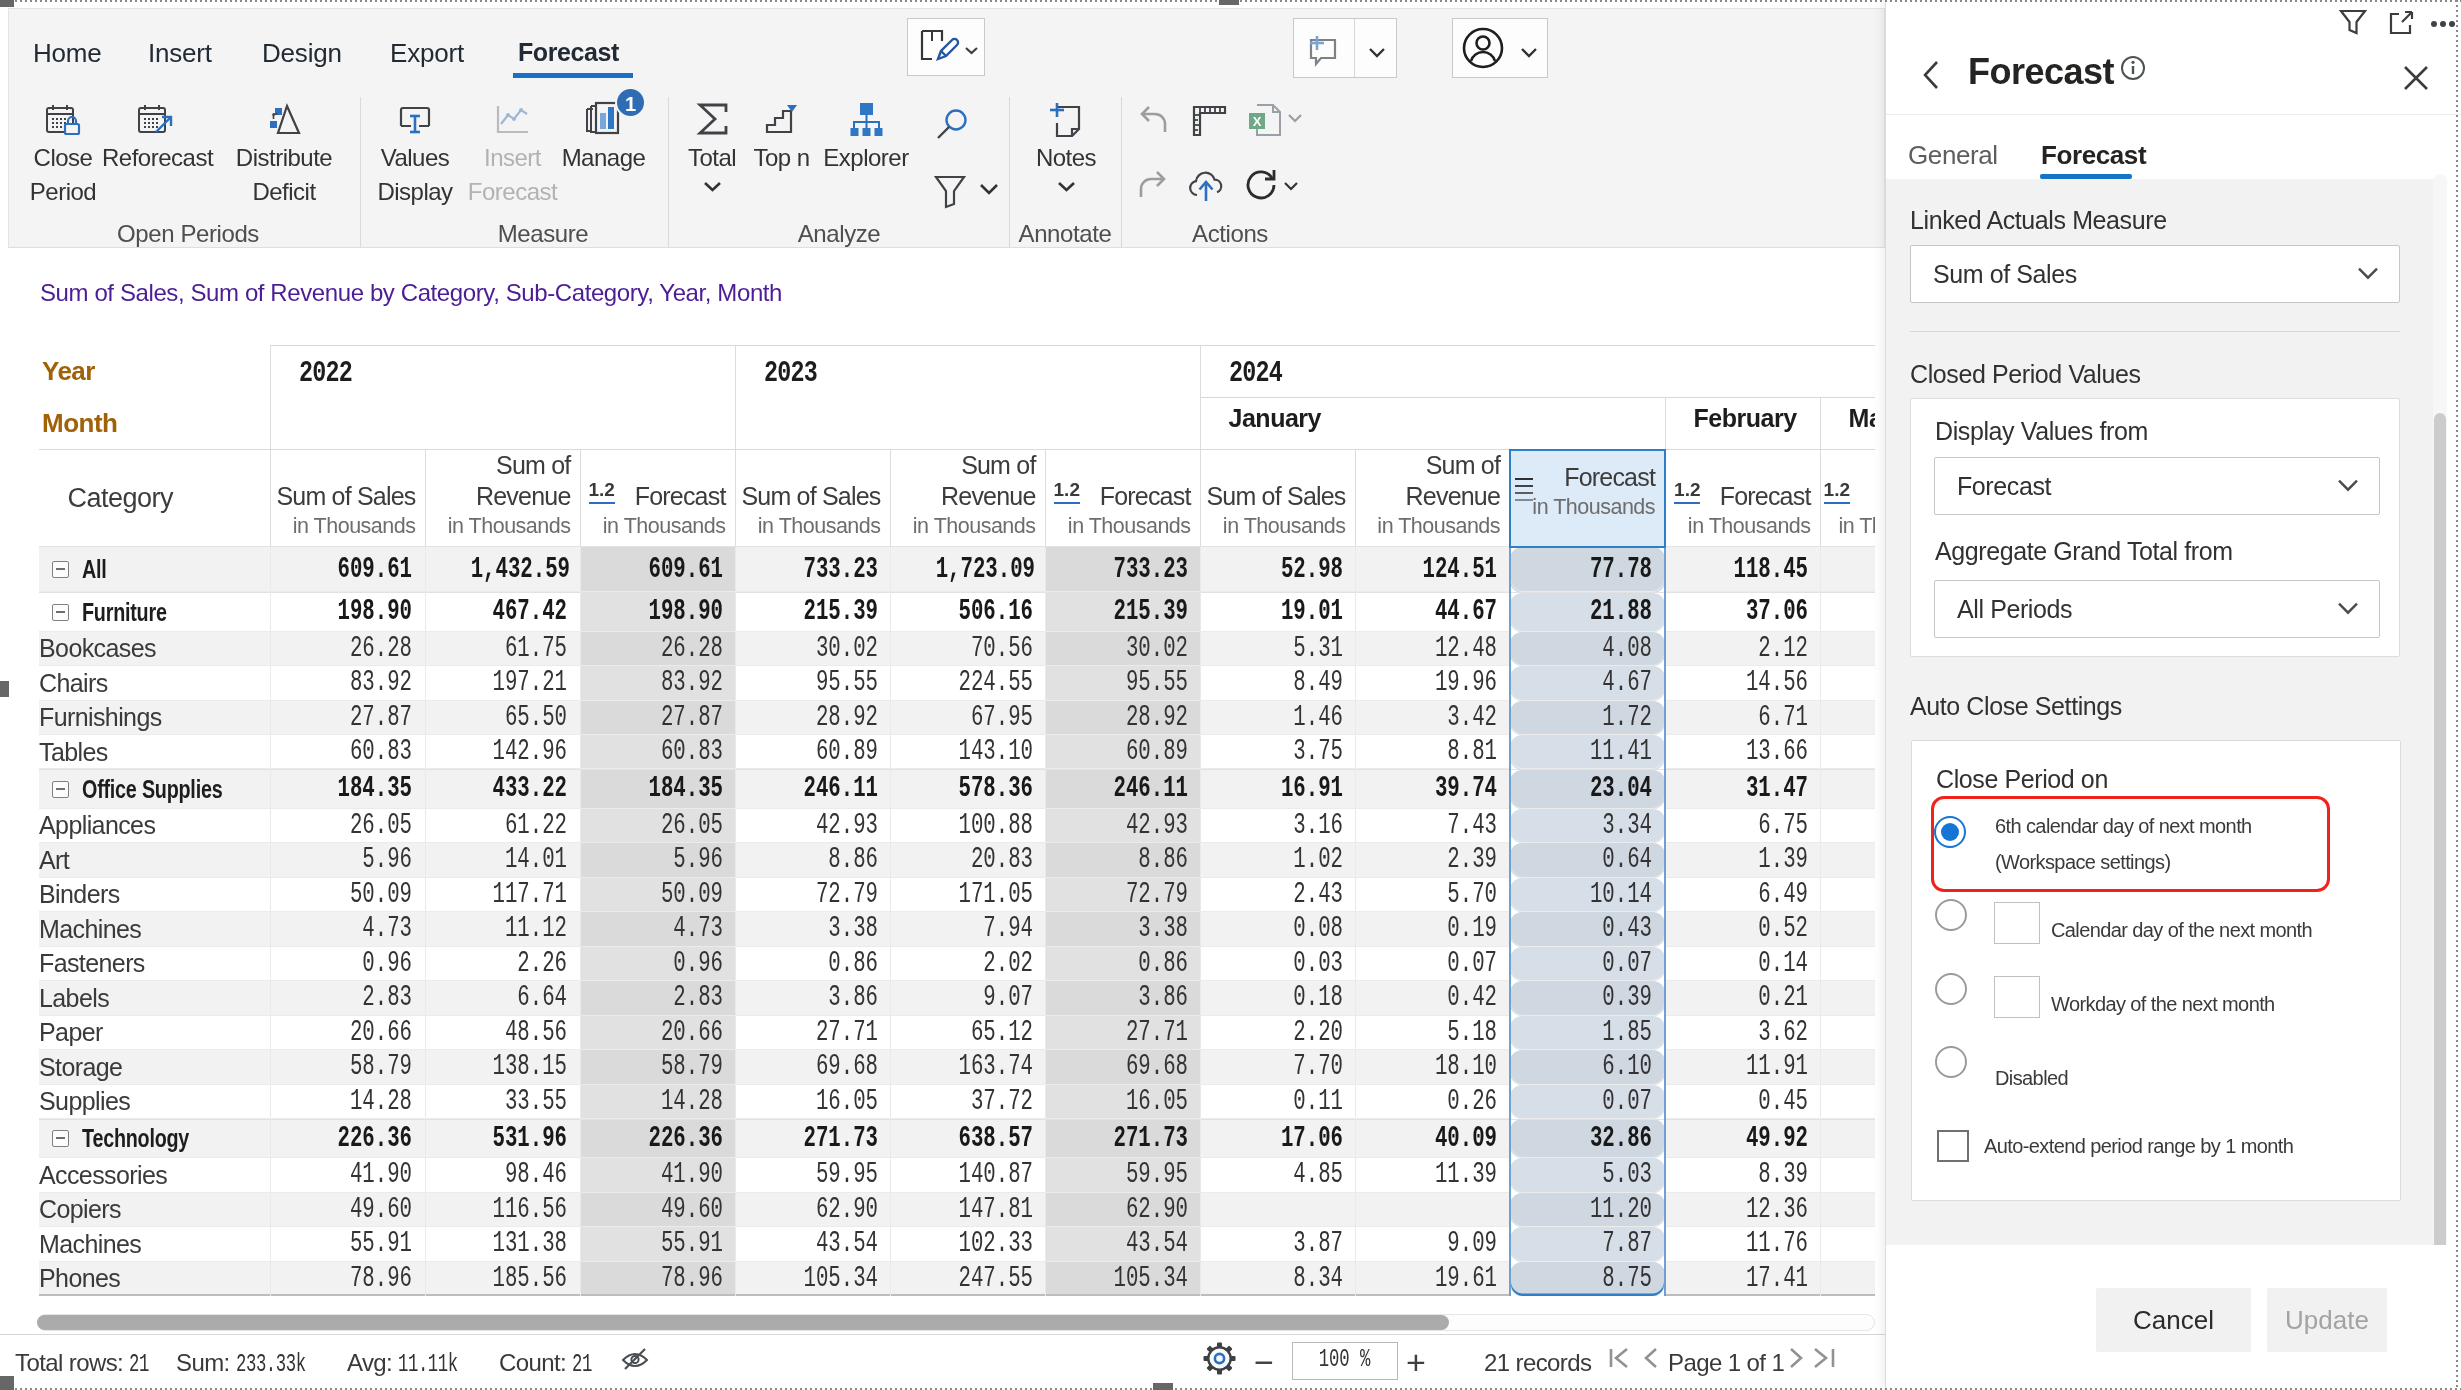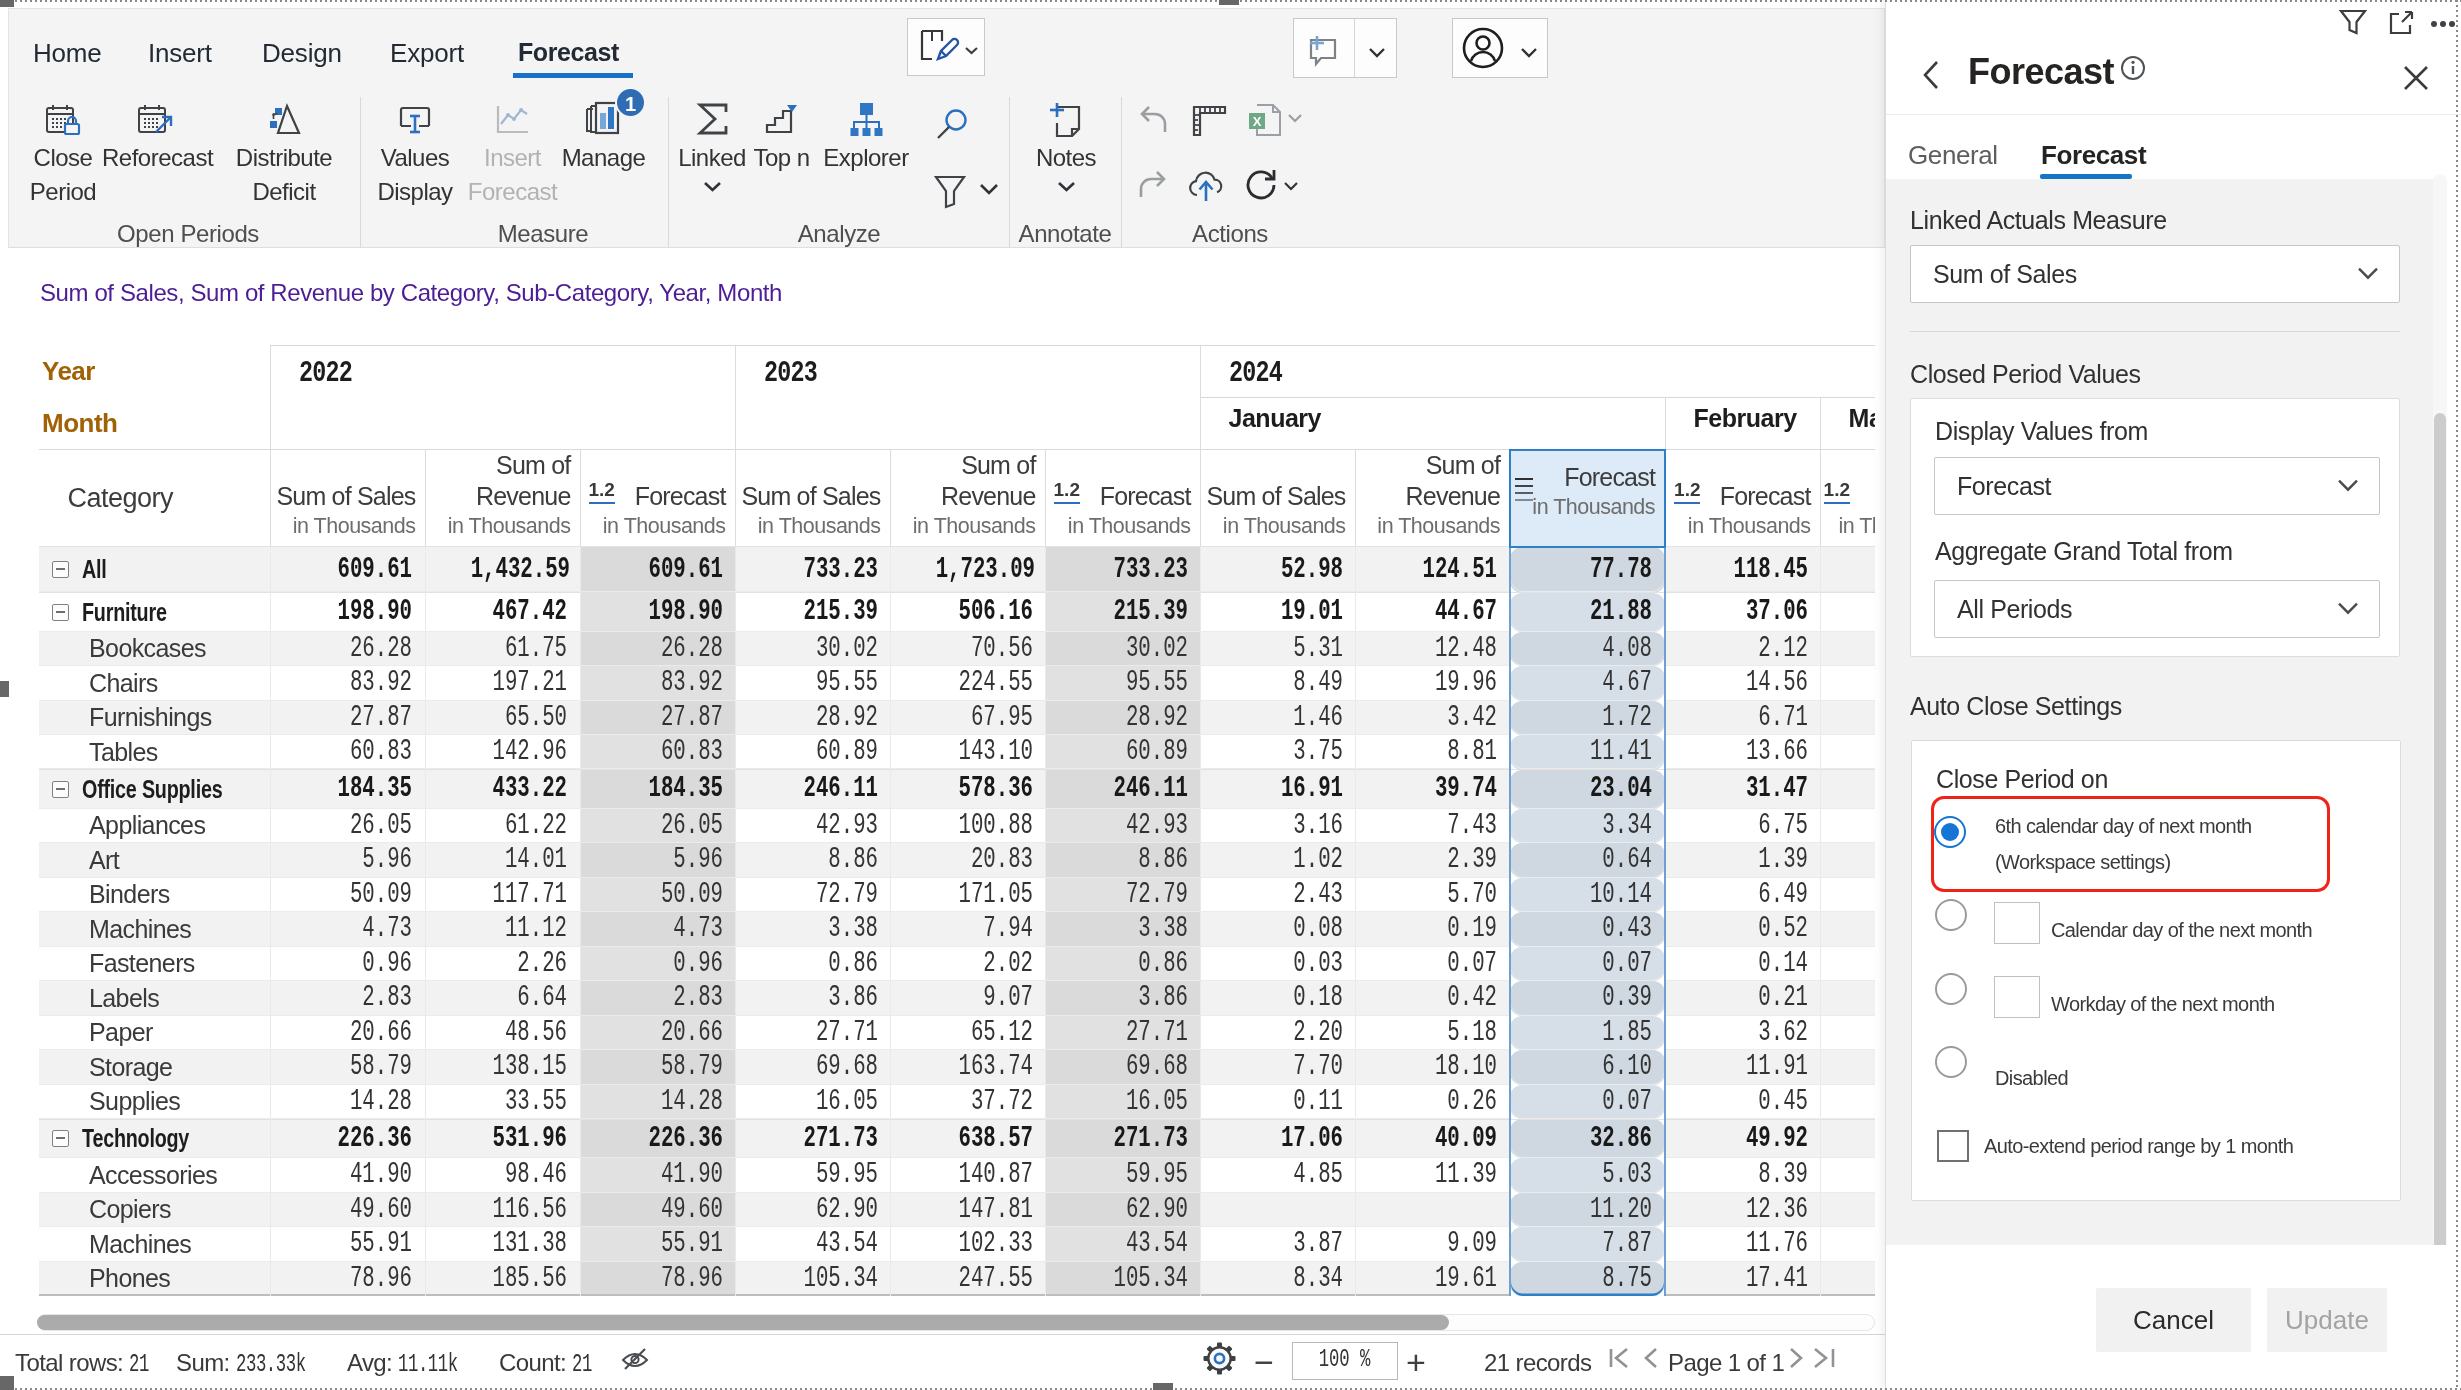--- a/index.html
+++ b/index.html
@@ -79,21 +79,21 @@
 .sbot { box-shadow:inset 0 -2.5px 0 #2e7fc6 !important; }
 tr.rpar td { border-top:1px solid #e2e2e2; }
 #pv tr.dr:last-child td { box-shadow:inset 0 -2px 0 #bdbdbd; }
 .n { font-family:"Liberation Mono",monospace; font-size:30px; display:inline-block;
   transform:scaleX(0.69); transform-origin:100% 50%; color:#333; white-space:nowrap; position:relative; top:-1px; }
 b.n { color:#191919; }
 .tog { display:inline-block; width:17px; height:17px; border:1.5px solid #808080; border-radius:2px;
   position:relative; vertical-align:middle; margin:0 13px 0 13px; background:#fcfcfc; }
 .tog::after { content:""; position:absolute; left:3px; right:3px; top:6px; height:2px; background:#6e6e6e; }
 .pn { font-weight:bold; font-size:26px; color:#1d1d1d; vertical-align:middle; letter-spacing:-0.3px; white-space:nowrap; display:inline-block; transform:scaleX(0.76); transform-origin:0 50%; }
-.cn { font-size:25px; color:#3a3a3a; margin-left:50px; letter-spacing:-0.6px; white-space:nowrap; }
+.cn { font-size:25px; color:#3a3a3a; letter-spacing:-0.6px; white-space:nowrap; }
 
 
 #htrack { position:absolute; left:37px; top:1314px; width:1838px; height:17px; border-radius:9px; background:#fdfdfd; border:1px solid #e5e5e5; }
 #hthumb { position:absolute; left:37px; top:1315px; width:1412px; height:15px; border-radius:8px; background:#ababab; }
 #status { position:absolute; left:0; top:1334px; width:1885px; height:56px; background:#fff; border-top:1px solid #d6d6d6; }
 .st { position:absolute; top:14px; font-size:24px; color:#3a3a3a; white-space:nowrap; letter-spacing:-0.6px; }
 .sn { font-size:25px; transform-origin:0 50%; top:0; }
 .zbtn { position:absolute; top:8px; font-size:34px; color:#3c4043; }
 #zoombox { position:absolute; left:1292px; top:7px; width:106px; height:38px; border:1px solid #b9b9b9;
   background:#fff; text-align:center; line-height:36px; }
@@ -274,21 +274,21 @@
           <span class="badge">1</span>
         </div>
         <div class="rl1">Manage</div>
       </div>
       <div class="rbtn" style="left:668px;width:70px">
         <div class="ric">
           <svg width="40" height="40" viewBox="0 0 40 40" style="">
             <path d="M34 13 V6 H8 L23 20 L8 34 H34 V27" fill="none" stroke="#3f4347" stroke-width="2.8"></path>
           </svg>
         </div>
-        <div class="rl1">Linked</div>
+        <div class="rl1">Total</div>
         <div class="rchv"><svg width="19" height="11" viewBox="0 0 19 11" style="">
             <path d="M2 2 L9.5 9 L17 2" fill="none" stroke="#2f3337" stroke-width="2.6"></path>
           </svg></div>
       </div>
       <div class="rbtn" style="left:740px;width:65px">
         <div class="ric">
           <svg width="40" height="36" viewBox="0 0 40 36" style="">
             <path d="M5 31 V24 h8 v-7 h8 v-7 h8 v21 Z" fill="none" stroke="#3f4347" stroke-width="2.2"></path>
             <path d="M25 4 h10 l-5 7 Z" fill="#2b6fbe"></path>
           </svg>

